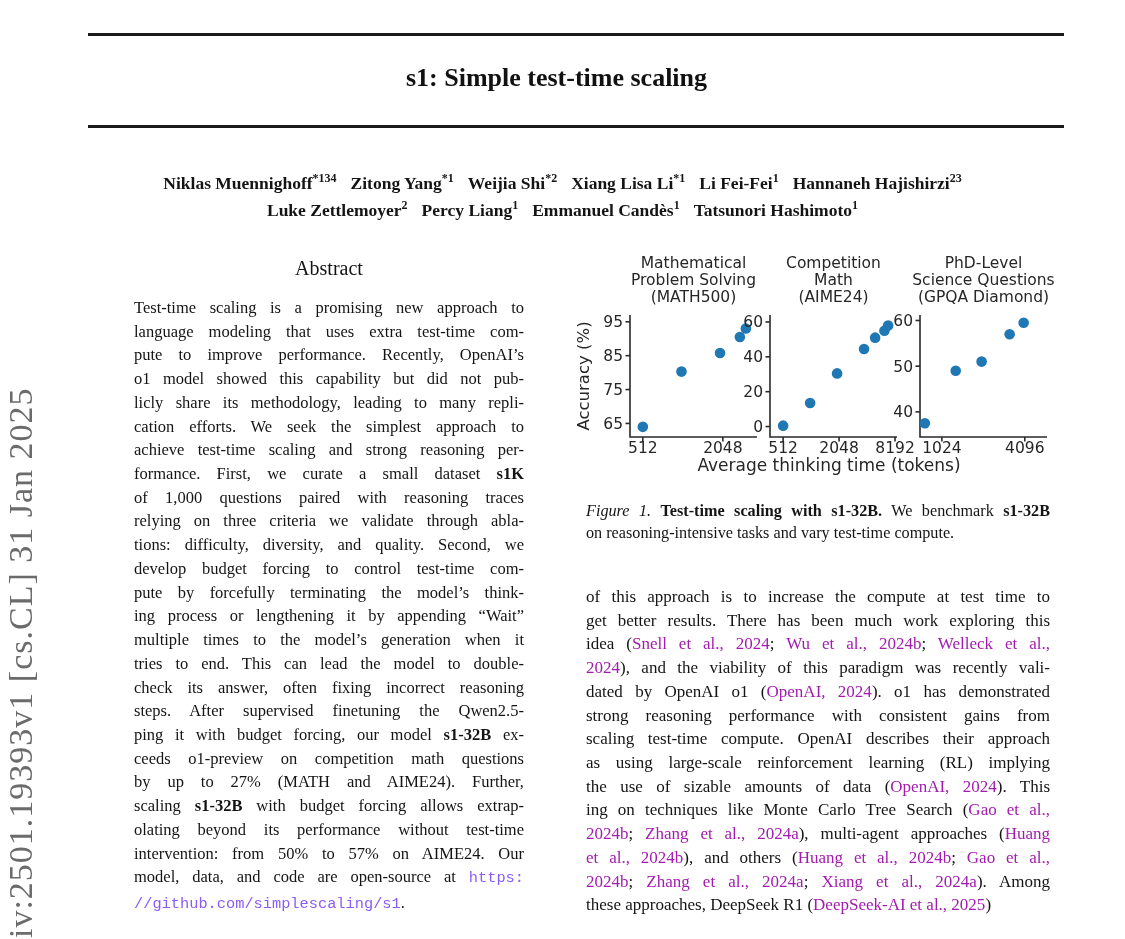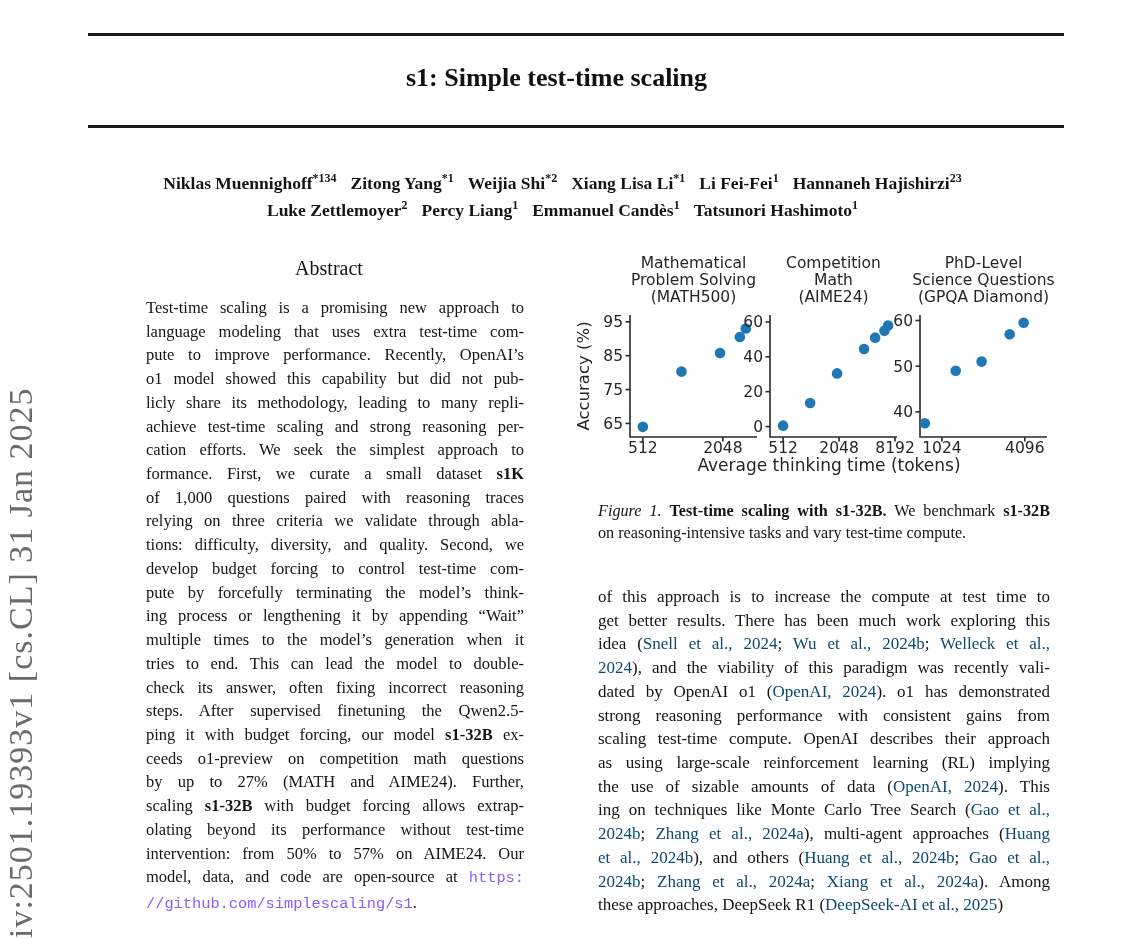--- a/index.html
+++ b/index.html
@@ -18,25 +18,25 @@
   .author sup{font-size:12px;font-weight:bold;word-spacing:-3px;letter-spacing:0;}
   #arxiv-stamp{position:absolute;left:2px;top:992px;transform:rotate(-90deg);
                transform-origin:0 0;white-space:nowrap;font-size:34px;
                color:#6b6b6b;letter-spacing:1px;}
   #abstract-heading{position:absolute;left:134px;top:257px;width:390px;text-align:center;
                     font-size:20px;font-weight:normal;}
   .textcol{position:absolute;}
   #abstract-text{left:134px;top:296px;width:390px;font-size:16.5px;line-height:23.72px;}
   #intro-text{left:586px;top:585px;width:464px;font-size:17px;line-height:23.72px;}
   #figure-caption{left:586px;top:501px;width:464px;font-size:16.2px;line-height:21.8px;}
-  .line{text-align:justify;text-align-last:justify;margin-left:12px;}
+  .line{text-align:justify;text-align-last:justify;}
   .line.last{text-align-last:left;}
   .b{font-weight:bold;}
   .i{font-style:italic;}
-  .cite{color:#0c4a6e;}
+  .cite{color:#a21caf;}
   .url{font-family:"Liberation Mono", monospace;font-size:0.93em;color:#8b5cf6;letter-spacing:0px;}
   #figure-1{position:absolute;left:577px;top:253px;width:488px;height:222px;}
   #figure-1 svg{display:block;}
   #figure-1 text{font-family:"DejaVu Sans", sans-serif;fill:#262626;}
 </style>
 </head>
 <body>
 
 <div id="page">
   <div id="arxiv-stamp">arXiv:2501.19393v1  [cs.CL]  31 Jan 2025</div>
@@ -46,22 +46,22 @@
   <div id="author-line-1" class="authors"><span class="author"><span>Niklas Muennighoff</span><sup>* 1 3 4</sup></span><span class="author"><span>Zitong Yang</span><sup>* 1</sup></span><span class="author"><span>Weijia Shi</span><sup>* 2</sup></span><span class="author"><span>Xiang Lisa Li</span><sup>* 1</sup></span><span class="author"><span>Li Fei-Fei</span><sup>1</sup></span><span class="author"><span>Hannaneh Hajishirzi</span><sup>2 3</sup></span></div>
   <div id="author-line-2" class="authors"><span class="author"><span>Luke Zettlemoyer</span><sup>2</sup></span><span class="author"><span>Percy Liang</span><sup>1</sup></span><span class="author"><span>Emmanuel Candès</span><sup>1</sup></span><span class="author"><span>Tatsunori Hashimoto</span><sup>1</sup></span></div>
 
   <div id="abstract-heading">Abstract</div>
   <div id="abstract-text" class="textcol">
       <div class="line"><span>Test-time scaling is a promising new approach to</span></div>
       <div class="line"><span>language modeling that uses extra test-time com-</span></div>
       <div class="line"><span>pute to improve performance. Recently, OpenAI’s</span></div>
       <div class="line"><span>o1 model showed this capability but did not pub-</span></div>
       <div class="line"><span>licly share its methodology, leading to many repli-</span></div>
+      <div class="line"><span>cation efforts. We seek the simplest approach to</span></div>
       <div class="line"><span>achieve test-time scaling and strong reasoning per-</span></div>
-      <div class="line"><span>cation efforts. We seek the simplest approach to</span></div>
       <div class="line"><span>formance. First, we curate a small dataset </span><span class="b">s1K</span></div>
       <div class="line"><span>of 1,000 questions paired with reasoning traces</span></div>
       <div class="line"><span>relying on three criteria we validate through abla-</span></div>
       <div class="line"><span>tions: difficulty, diversity, and quality. Second, we</span></div>
       <div class="line"><span>develop budget forcing to control test-time com-</span></div>
       <div class="line"><span>pute by forcefully terminating the model’s think-</span></div>
       <div class="line"><span>ing process or lengthening it by appending “Wait”</span></div>
       <div class="line"><span>multiple times to the model’s generation when it</span></div>
       <div class="line"><span>tries to end. This can lead the model to double-</span></div>
       <div class="line"><span>check its answer, often fixing incorrect reasoning</span></div>

